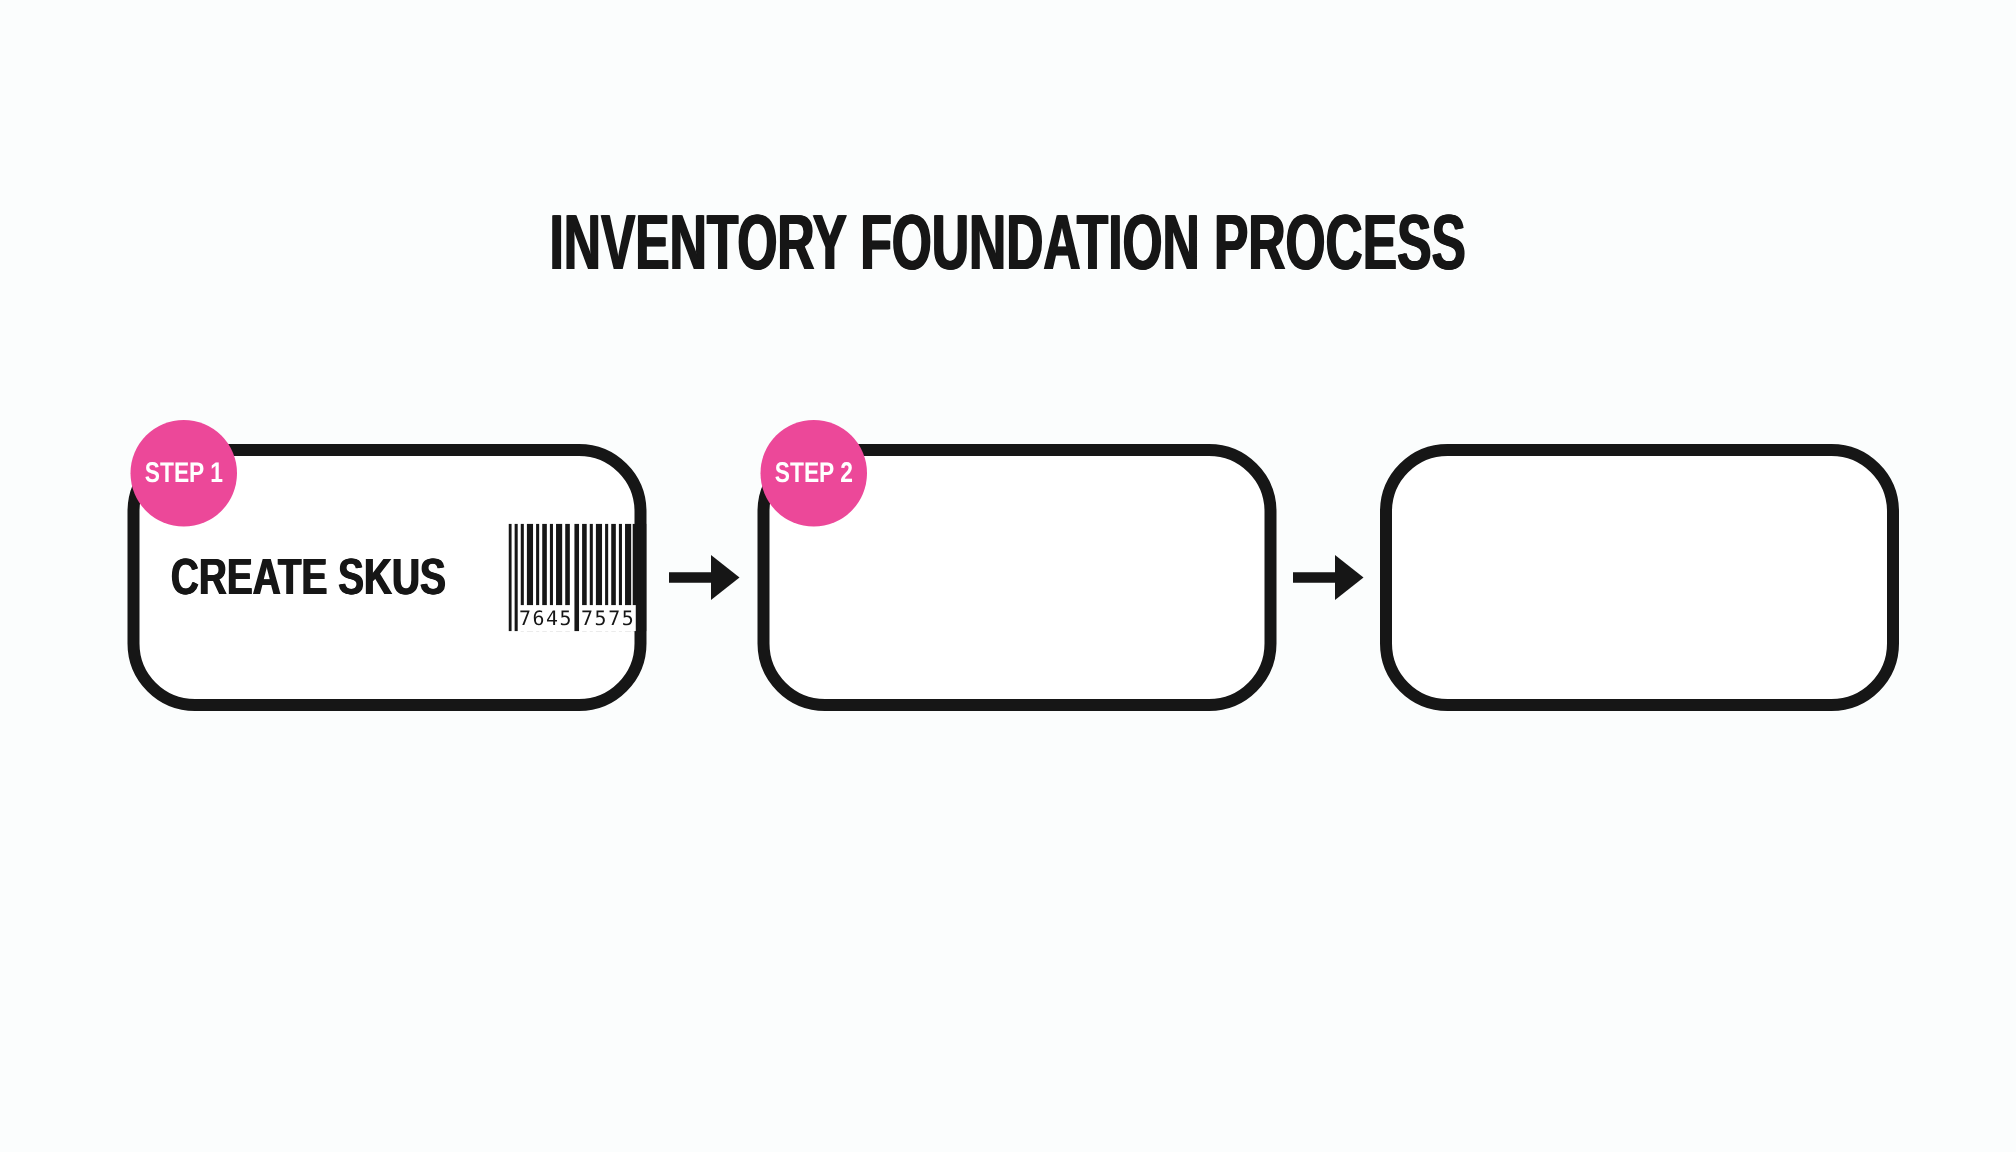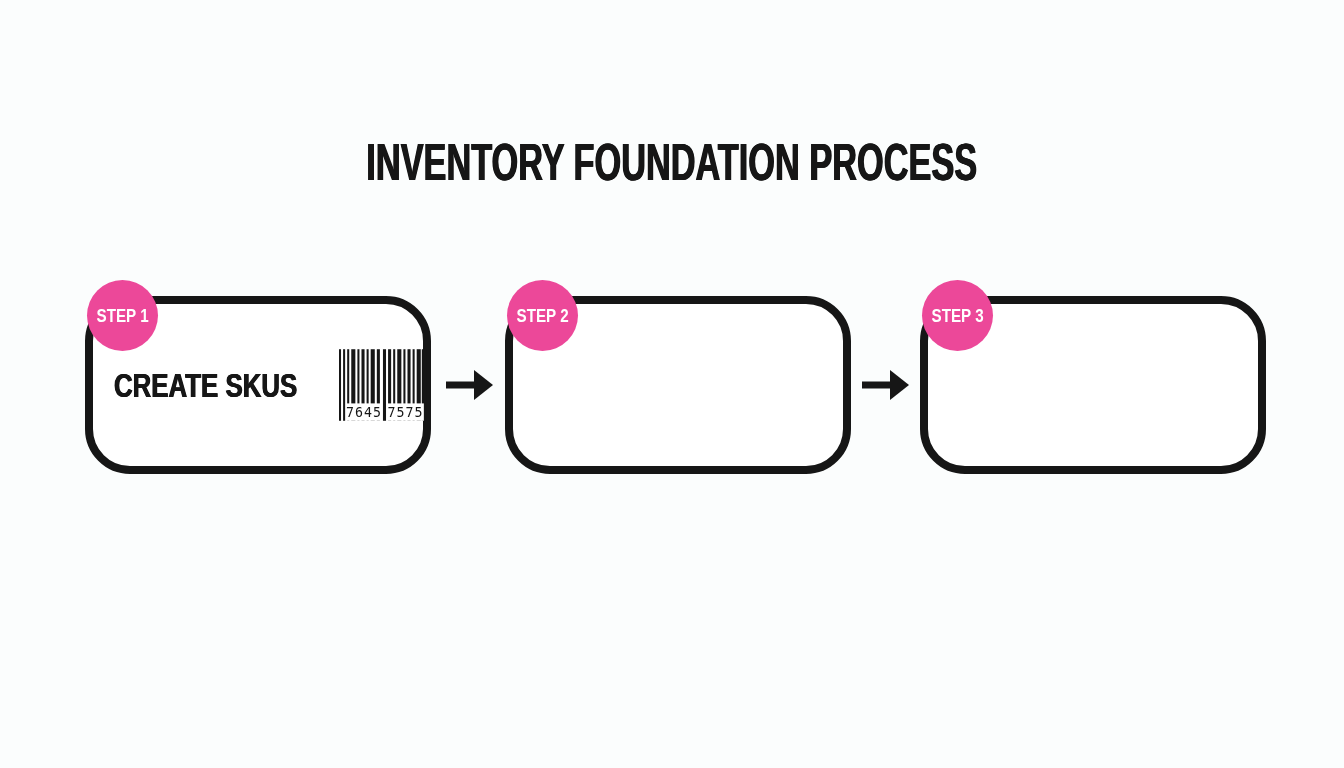--- a/index.html
+++ b/index.html
@@ -147,16 +147,13 @@
     <span class="condense">STEP 2</span>
   </div>
 </div>
 
 <svg class="connector connector-2" viewBox="0 0 50 36" xmlns="http://www.w3.org/2000/svg">
   <rect x="2" y="14.5" width="31" height="7" fill="#161616"></rect>
   <polygon points="30,3 49,18 30,33" fill="#161616"></polygon>
 </svg>
 
 <div class="card card-3">
-  <div class="badge">
-    <span class="condense">STEP 3</span>
-  </div>
 </div>
 
 </body></html>

